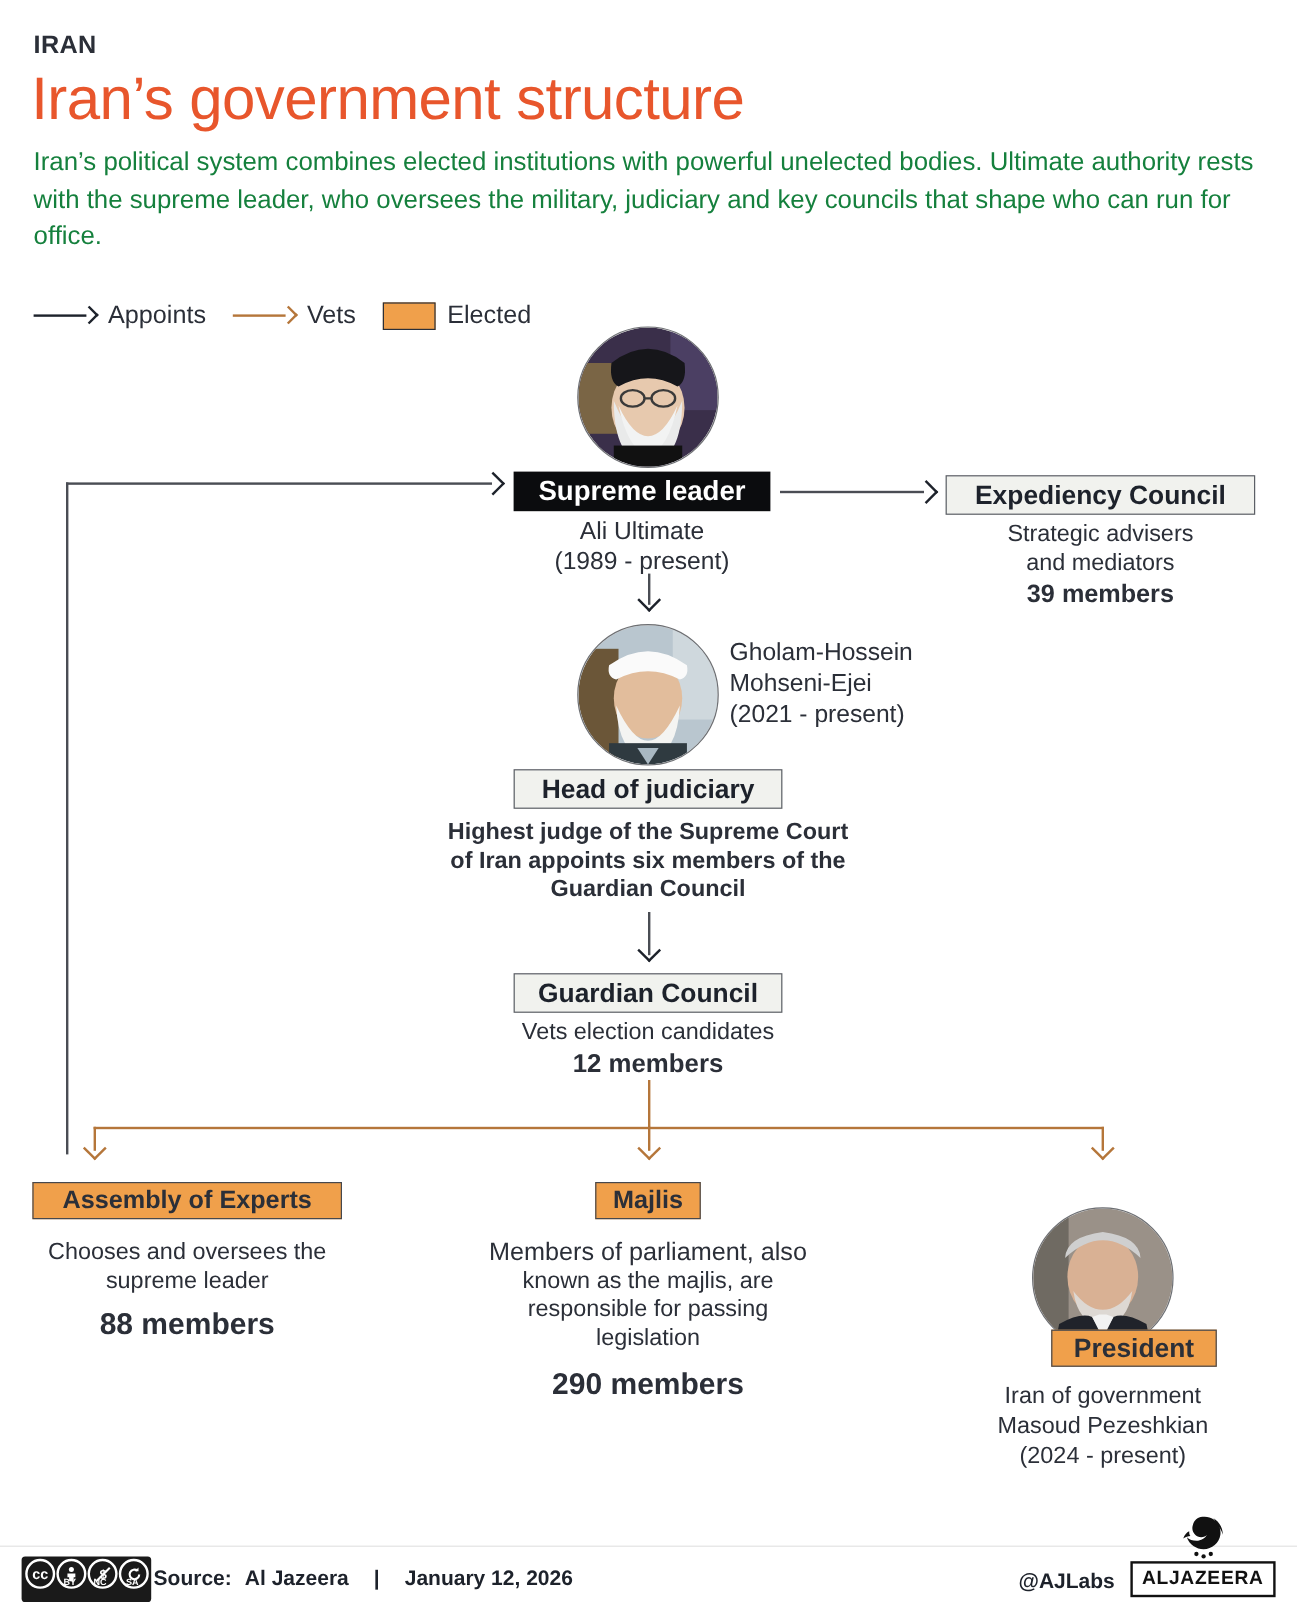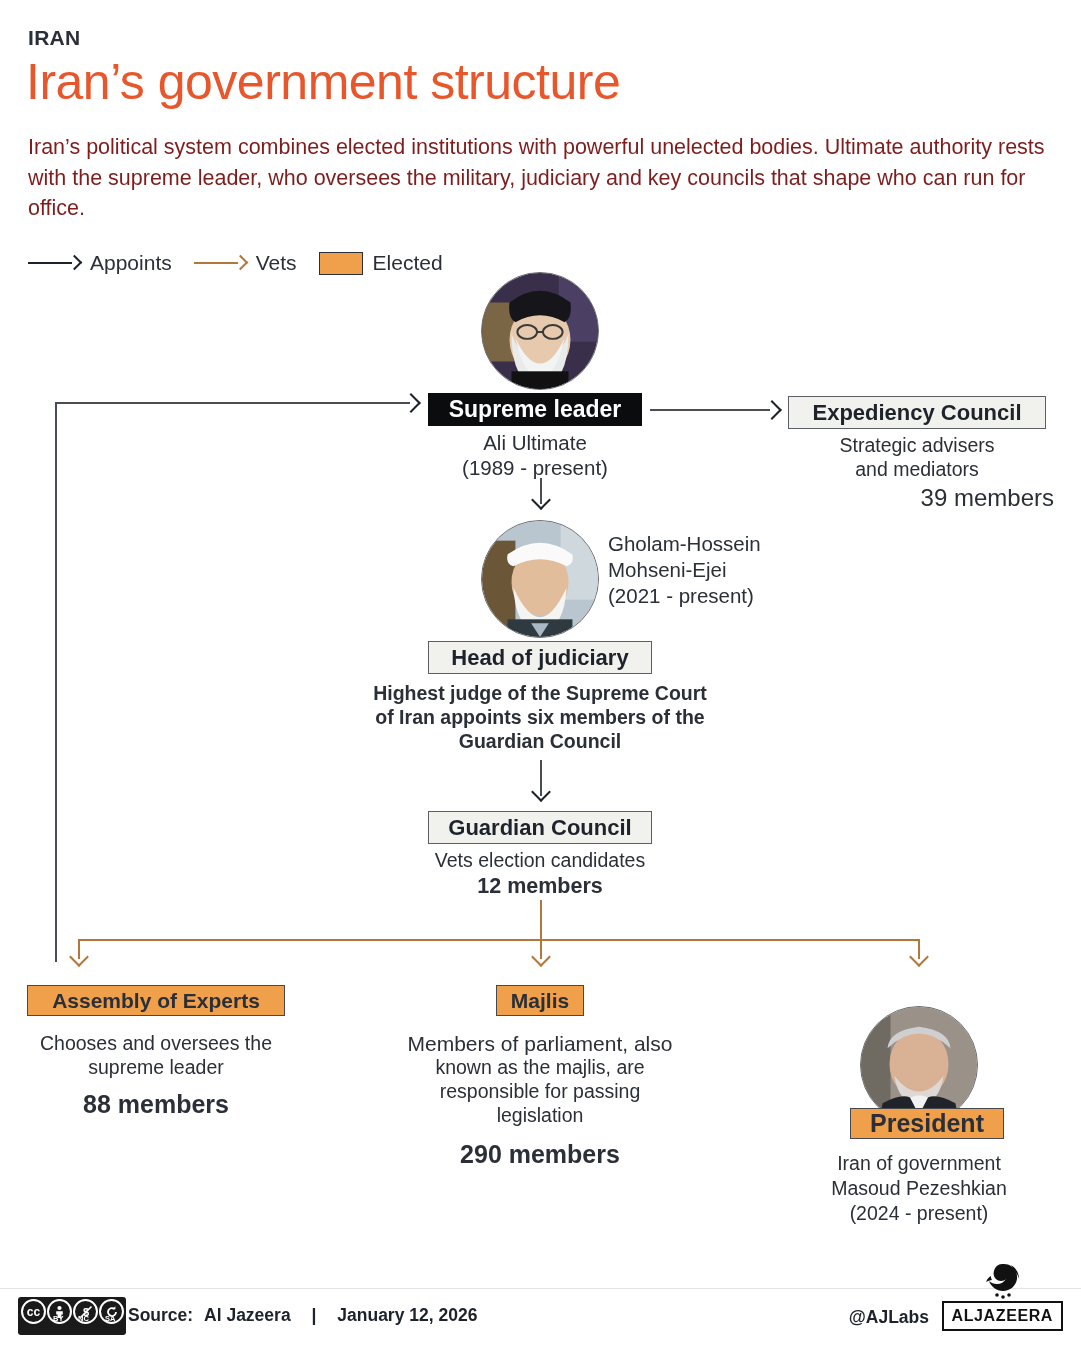--- a/index.html
+++ b/index.html
@@ -18,22 +18,22 @@
     font-size: 21px; font-weight: bold; letter-spacing: .3px;
     color: #2b2f38;
   }
   .title {
     position: absolute; left: 26px; top: 56px;
     font-size: 50px; font-weight: normal; letter-spacing: -.5px;
     color: #e8562c;
     line-height: 1.05;
   }
   .standfirst {
-    position: absolute; left: 28px; top: 132px; width: 1030px;
-    font-size: 21.5px; line-height: 1.42; color: #7f1d1d;
+    position: absolute; left: 28px; top: 120px; width: 1030px;
+    font-size: 21.5px; line-height: 1.42; color: #15803d;
   }
 
   
   .legend { position: absolute; left: 28px; top: 250px; height: 26px;
             display: flex; align-items: center; gap: 0px; }
   .leg-item { display: flex; align-items: center; }
   .leg-arrow { position: relative; width: 52px; height: 14px; }
   .leg-arrow .shaft { position: absolute; left: 0; top: 6px; width: 44px; height: 2.2px; }
   .leg-arrow .head {
     position: absolute; right: 0; top: 1px; width: 11px; height: 11px;
@@ -200,21 +200,21 @@
       </g>
     </svg>
   </div>
   <div class="chip black" style="left:428px; top:393px; width:214px; height:33px; font-size:23px;">Supreme leader</div>
   <div class="desc" style="left:400px; top:431px; width:270px; font-size:20.5px;">Ali Ultimate</div>
   <div class="desc" style="left:400px; top:456px; width:270px; font-size:20.5px;">(1989 - present)</div>
 
   <div class="chip gray" style="left:788px; top:396px; width:258px; height:33px; font-size:22px;">Expediency Council</div>
   <div class="desc" style="left:780px; top:434px; width:274px; font-size:19.5px;">Strategic advisers</div>
   <div class="desc" style="left:780px; top:458px; width:274px; font-size:19.5px;">and mediators</div>
-  <div class="desc strong" style="left:780px; top:484px; width:274px; font-size:24px; font-weight:normal;text-align:right;">39 members</div>
+  <div class="desc strong" style="left:780px; top:484px; width:274px; font-size:21px; font-weight:bold;">39 members</div>
 
   <div class="photo" style="left:481px; top:520px; width:118px; height:118px;">
     <svg class="inner" viewBox="0 0 118 118">
       <defs>
           <clipPath id="c2">
             <circle cx="59" cy="59" r="59"></circle>
           </clipPath>
         </defs>
       <g clip-path="url(#c2)">
         <rect width="118" height="118" fill="#b9c6cf"></rect>
@@ -263,21 +263,21 @@
         <rect width="118" height="118" fill="#9a9188"></rect>
         <rect x="0" y="0" width="30" height="118" fill="#6f6a62"></rect>
         <ellipse cx="59" cy="58" rx="30" ry="35" fill="#d9b194"></ellipse>
         <path d="M27 42 Q59 12 91 42 Q90 24 59 20 Q28 24 27 42Z" fill="#cfcfcf"></path>
         <path d="M34 70 Q38 98 59 100 Q80 98 84 70 Q72 86 59 86 Q46 86 34 70Z" fill="#ddd8d3"></path>
         <path d="M22 98 Q40 88 50 92 L59 108 L68 92 Q78 88 96 98 L100 118 L18 118 Z" fill="#20232a"></path>
         <path d="M50 92 L59 110 L68 92 L62 90 L56 90 Z" fill="#f2f2f2"></path>
       </g>
     </svg>
   </div>
-  <div class="chip orange" style="left:850px; top:1108px; width:154px; height:31px; font-size:25px;">President</div>
+  <div class="chip orange" style="left:876px; top:1108px; width:138px; height:31px; font-size:22px;">President</div>
   <div class="desc" style="left:790px; top:1152px; width:258px; font-size:19.5px;">Iran of government</div>
   <div class="desc" style="left:790px; top:1177px; width:258px; font-size:19.5px;">Masoud Pezeshkian</div>
   <div class="desc" style="left:790px; top:1202px; width:258px; font-size:19.5px;">(2024 - present)</div>
 
   <div class="footer-rule"></div>
 
   <div class="cc-badge">
     <div style="position:relative;">
       <div class="cc-circle">cc</div>
     </div>

